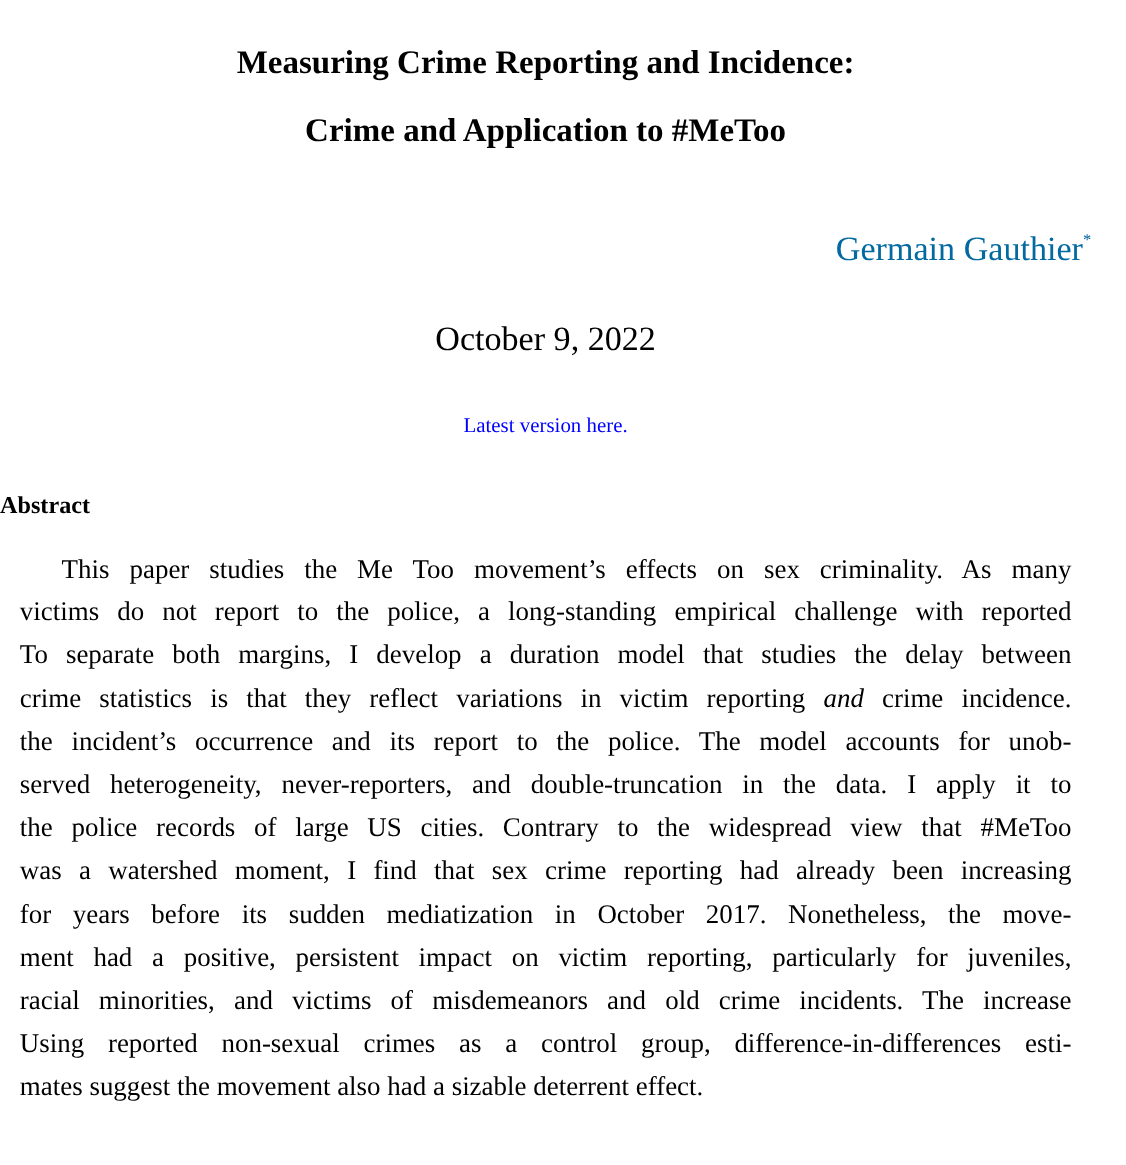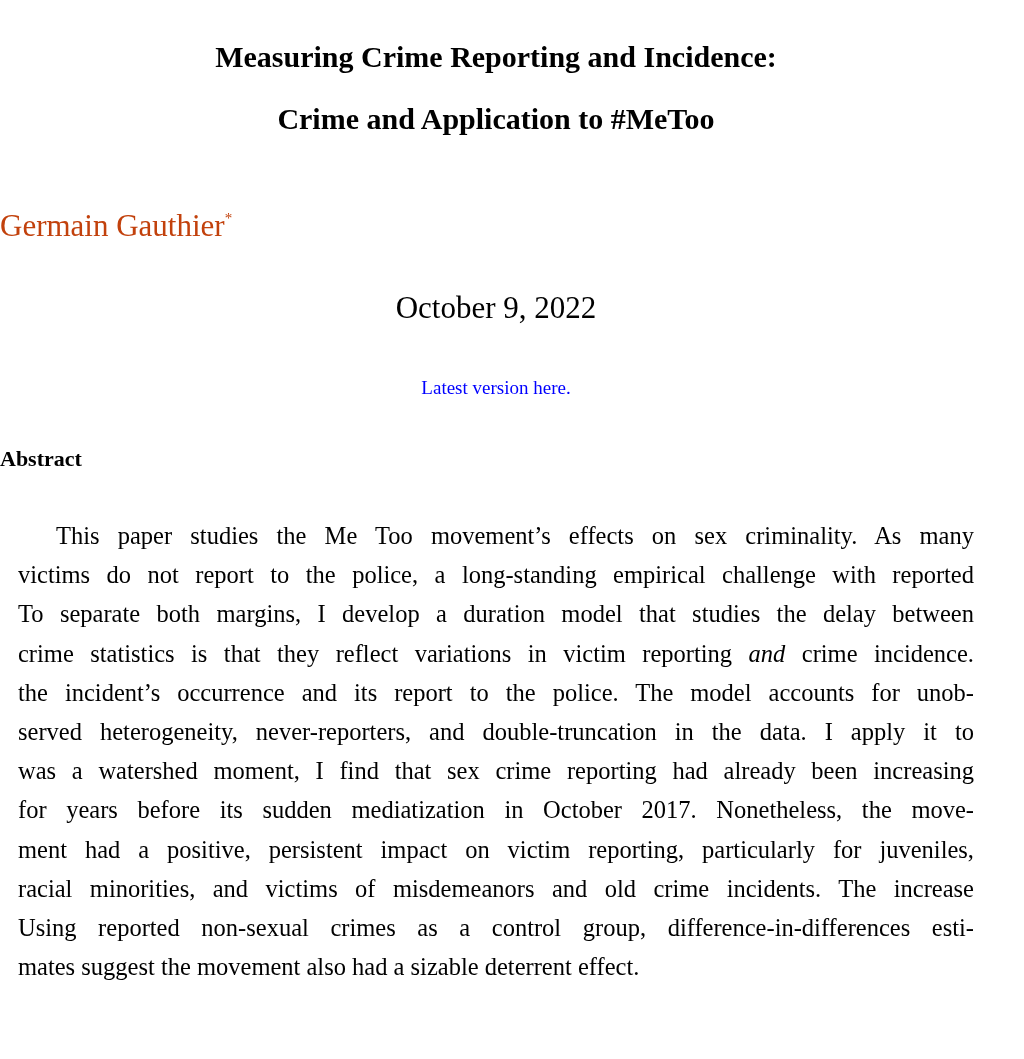--- a/index.html
+++ b/index.html
@@ -25,24 +25,24 @@
       font-size: 30px;
       line-height: 62px;
       letter-spacing: 0px;
     }
     .title .line { display: block; white-space: nowrap; }
     .author {
       position: absolute;
       left: 0;
       top: 206px;
       width: 992px;
-      text-align: left;
+      text-align: right;
       font-size: 31px;
       line-height: 40px;
-      color: #c2410c;
+      color: #0369a1;
     }
     .author .star {
       font-size: 15px;
       vertical-align: super;
       line-height: 0;
       position: relative;
       top: -2px;
     }
     .date {
       position: absolute;
@@ -74,21 +74,20 @@
       font-size: 22px;
       line-height: 28px;
     }
     .abstract-body {
       position: absolute;
       left: 18px;
       top: 498px;
       width: 956px;
       font-size: 24.5px;
       line-height: 39.2px;
-      margin-top: 18px;
     }
     .abstract-body .ln {
       display: block;
       white-space: nowrap;
       text-align: justify;
       text-align-last: justify;
       height: 39.2px;
     }
     .abstract-body .ln.first { padding-left: 38px; }
     .abstract-body .ln.last { text-align-last: left; }
@@ -110,19 +109,20 @@
 
 <div class="abstract-heading">Abstract</div>
 
 <div class="abstract-body">
   <span class="ln first">This paper studies the Me Too movement’s effects on sex criminality.  As many</span>
   <span class="ln">victims do not report to the police, a long-standing empirical challenge with reported</span>
   <span class="ln">To separate both margins, I develop a duration model that studies the delay between</span>
   <span class="ln"><span>crime statistics is that they reflect variations in victim reporting </span><em>and</em><span> crime incidence.</span></span>
   <span class="ln">the incident’s occurrence and its report to the police.  The model accounts for unob-</span>
   <span class="ln">served heterogeneity, never-reporters, and double-truncation in the data. I apply it to</span>
+  <span class="ln">the police records of large US cities.  Contrary to the widespread view that #MeToo</span>
   <span class="ln">was a watershed moment, I find that sex crime reporting had already been increasing</span>
   <span class="ln">for years before its sudden mediatization in October 2017.  Nonetheless, the move-</span>
   <span class="ln">ment had a positive, persistent impact on victim reporting, particularly for juveniles,</span>
   <span class="ln">racial minorities, and victims of misdemeanors and old crime incidents. The increase</span>
   <span class="ln">Using reported non-sexual crimes as a control group, difference-in-differences esti-</span>
   <span class="ln last">mates suggest the movement also had a sizable deterrent effect.</span>
 </div>
 
 </body></html>

